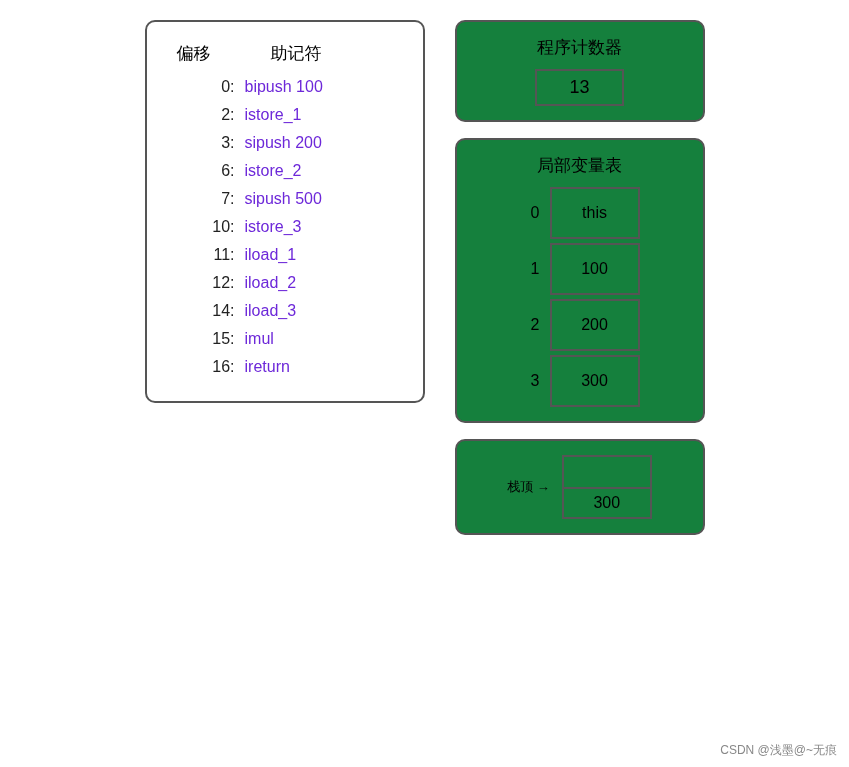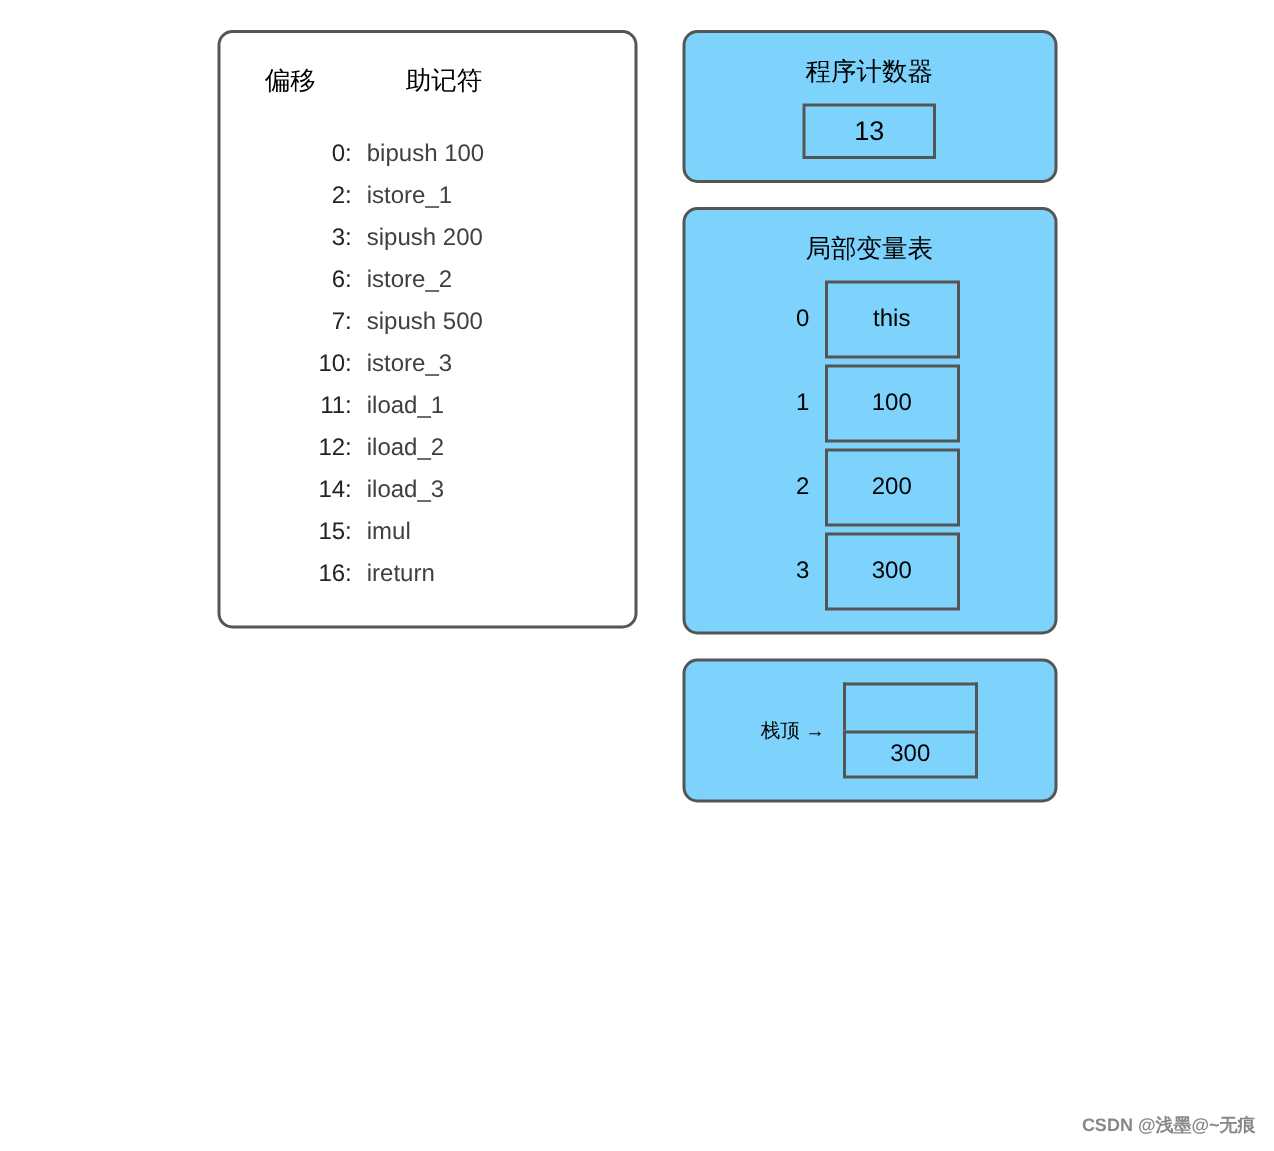--- a/index.html
+++ b/index.html
@@ -24,21 +24,21 @@
     .left-panel {
       border: 2px solid #555;
       border-radius: 10px;
       padding: 20px 30px;
       min-width: 280px;
       background: #fff;
     }
     .left-panel .header-row {
       display: flex;
       gap: 60px;
-      margin-bottom: 24px;
+      margin-bottom: 8px;
       font-size: 17px;
       font-weight: normal;
     }
     .instruction-list {
       list-style: none;
     }
     .instruction-list li {
       display: flex;
       align-items: center;
       padding: 5px 8px;
@@ -49,36 +49,36 @@
       background: #c8c8c8;
       border-radius: 4px;
     }
     .offset {
       width: 50px;
       text-align: right;
       margin-right: 10px;
       color: #222;
     }
     .mnemonic {
-      color: #404040;
+      color: #6d28d9;
     }
 
     
     .right-panel {
       display: flex;
       flex-direction: column;
       gap: 16px;
       min-width: 250px;
     }
 
     .panel-box {
       border: 2px solid #555;
       border-radius: 10px;
       padding: 14px 20px;
-      background: #7dd3fc;
+      background: #15803d;
     }
     .panel-title {
       font-size: 17px;
       text-align: center;
       margin-bottom: 10px;
     }
 
     
     .pc-value-box {
       border: 2px solid #555;
@@ -145,21 +145,20 @@
       border-bottom: none;
       min-height: 32px;
     }
 
     .watermark {
       position: fixed;
       bottom: 8px;
       right: 12px;
       font-size: 12px;
       color: #888;
-      font-weight: bold;
     }
   </style>
 </head>
 <body>
 
 <div class="main-container">
 
   <div class="left-panel">
     <div class="header-row">
       <span>偏移</span>

